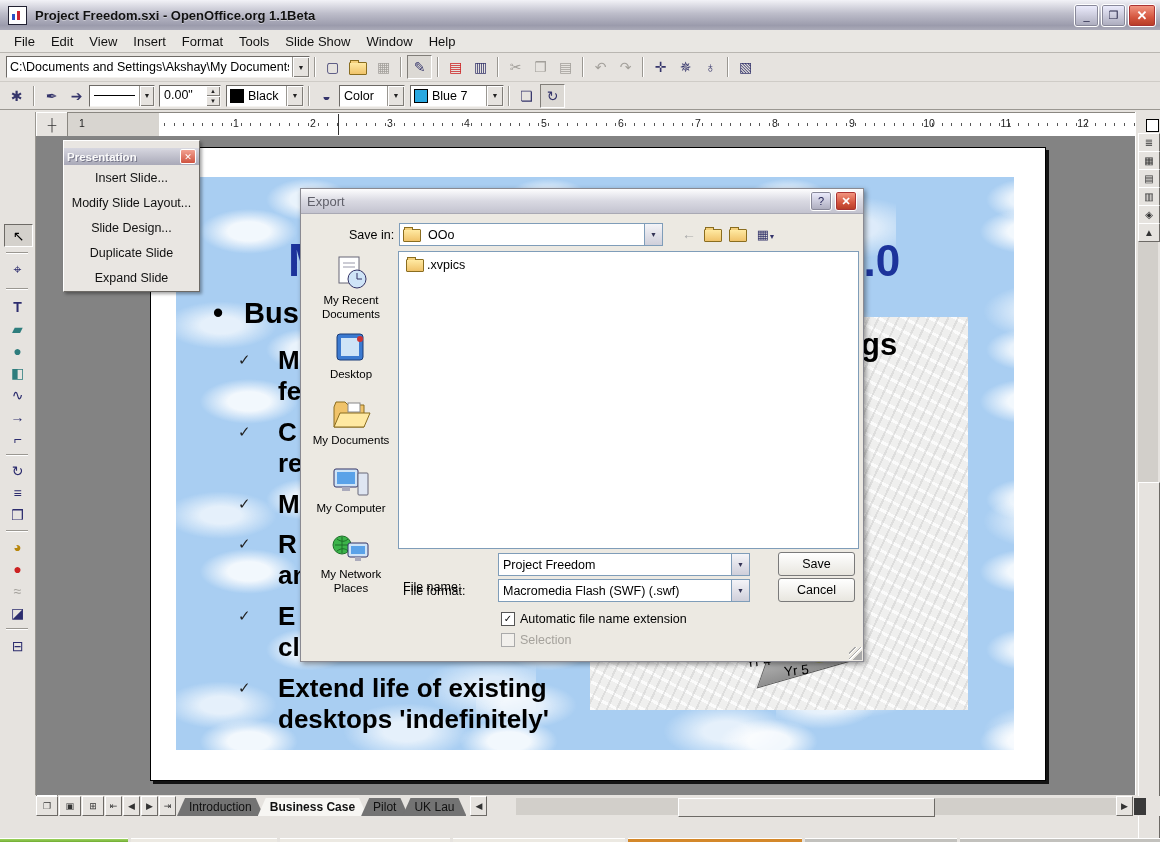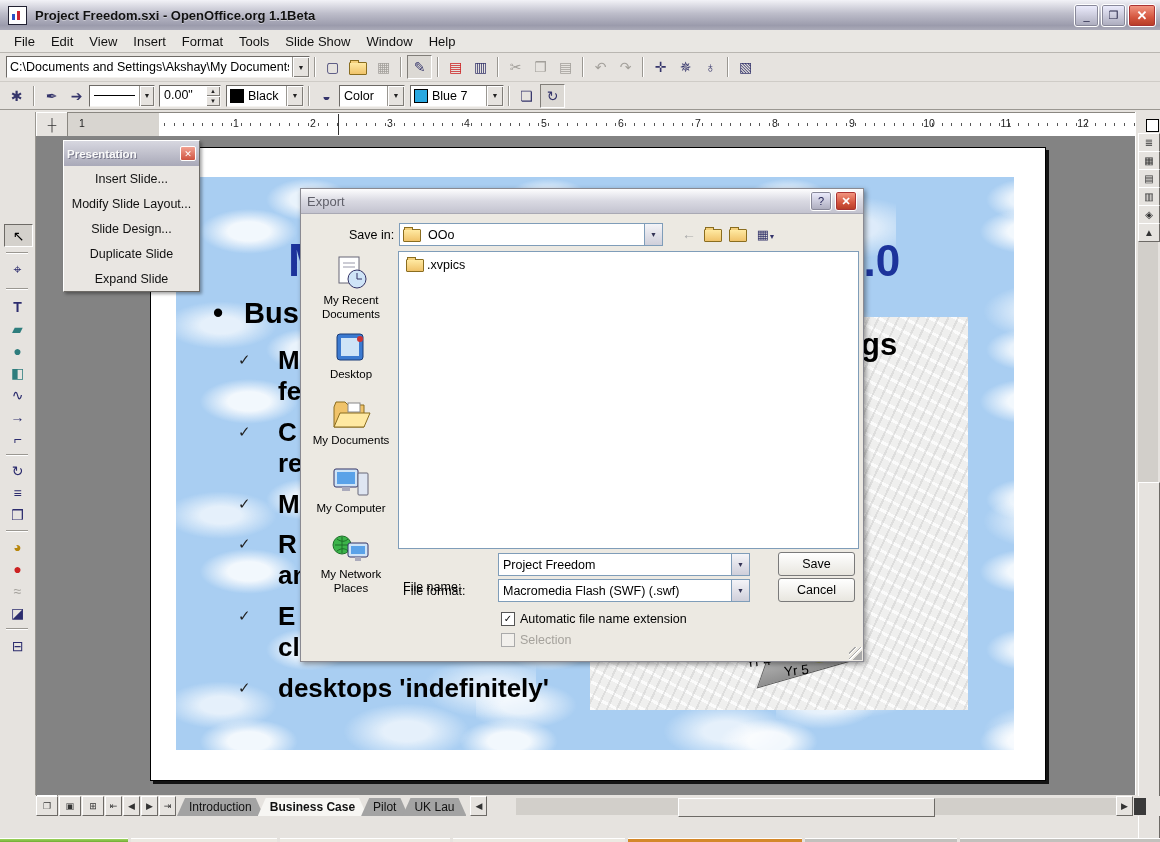--- a/index.html
+++ b/index.html
@@ -76,21 +76,21 @@
   .chartellipse{background:#e9e93e;border:1px solid #8a8a22;border-radius:50%;transform:rotate(-14deg);}
   .ylabel{font-size:13.5px;color:#000;transform:rotate(-6deg);white-space:nowrap;}
   
   .rightcol{left:1135px;top:112px;width:25px;height:683px;background:#e6e3df;border-left:1px solid #fff;}
   .viewbtn{position:absolute;left:2px;width:20px;height:17px;background:#e6e3df;border:1px solid;border-color:#fff #6d6a66 #6d6a66 #fff;display:flex;align-items:center;justify-content:center;font-size:10px;color:#333;}
   .vtrack{position:absolute;left:2px;top:130px;width:20px;height:553px;background:#d2cfca;}
   .vthumb{position:absolute;left:0;top:240px;width:20px;height:410px;background:#e6e3df;border:1px solid;border-color:#fff #6d6a66 #6d6a66 #fff;}
   .cornerbox{position:absolute;left:10px;top:7px;width:11px;height:11px;background:#fff;border:1px solid #000;}
   
   .panel{left:63px;top:140px;width:135px;height:150px;background:#e9e6e2;border:1px solid;border-color:#fff #6d6a66 #6d6a66 #fff;box-shadow:2px 2px 3px rgba(0,0,0,.35);z-index:40;}
-  .paneltitle{height:25px;background:linear-gradient(#d7d7e0,#a9a9b8);display:flex;align-items:center;padding:0 3px;}
+  .paneltitle{height:17px;background:linear-gradient(#d7d7e0,#a9a9b8);display:flex;align-items:center;padding:0 3px;margin-top:7px;}
   .paneltitle span{font-size:11.5px;font-weight:bold;color:#fafafa;text-shadow:1px 1px 0 #77778a;flex:1;}
   .panelx{width:14px;height:13px;background:linear-gradient(#f2a191,#cf5340);border:1px solid #fff;border-radius:2px;color:#fff;font-size:9px;display:flex;align-items:center;justify-content:center;}
   .panelitem{height:25px;display:flex;align-items:center;justify-content:center;font-size:12.5px;color:#111;}
   
   .dialog{left:300px;top:188px;width:562px;height:472px;background:#ece9e2;border:1px solid #8a8a92;box-shadow:2px 2px 5px rgba(0,0,0,.4);z-index:50;}
   .dlgtitle{height:24px;background:linear-gradient(#fdfdfe,#d9d9e2 50%,#c3c3cf);border-bottom:1px solid #a9a9b4;display:flex;align-items:center;padding:0 6px;}
   .dlgtitle span{font-size:13px;font-weight:normal;color:#60606a;flex:1;}
   .dlgbtn{width:20px;height:18px;border-radius:3px;border:1px solid #fff;display:flex;align-items:center;justify-content:center;font-size:11px;margin-left:3px;}
   .dlgbtn.help{background:linear-gradient(#eef,#aab);color:#225;box-shadow:inset 0 0 0 1px #889;}
   .dlgbtn.close{background:linear-gradient(#f49a86,#d4553e 60%,#b33a25);color:#fff;font-weight:bold;box-shadow:inset 0 0 0 1px #a33;}
@@ -109,21 +109,21 @@
   .cb{position:absolute;width:12px;height:12px;background:#fff;border:1px solid #555;font-size:10px;line-height:11px;text-align:center;color:#000;}
   .cb.dis{border-color:#aaa;background:#f2f0ec;}
   .cblabel{position:absolute;font-size:12.5px;color:#000;}
   .cblabel.dis{color:#a5a29c;}
   .grip{position:absolute;right:1px;bottom:1px;width:13px;height:13px;background:
     linear-gradient(135deg, transparent 0 4px, #aaa 4px 5px, #fff 5px 6px, transparent 6px 8px, #aaa 8px 9px, #fff 9px 10px, transparent 10px 12px, #aaa 12px 13px);}
   
   .tabrow{left:0;top:796px;width:1160px;height:20px;background:#e6e3df;display:flex;align-items:flex-end;}
   .smbtn{width:20px;height:18px;background:#e6e3df;border:1px solid;border-color:#fff #6d6a66 #6d6a66 #fff;display:flex;align-items:center;justify-content:center;font-size:9px;color:#333;margin-right:1px;flex:none;}
   .smbtn.nav{width:15px;}
-  .tab{height:18px;display:flex;align-items:center;justify-content:center;font-size:12px;color:#111;background:#a3a3a3;clip-path:polygon(8px 0,calc(100% - 8px) 0,100% 100%,0 100%);padding:0 12px;margin-right:-6px;flex:none;}
+  .tab{height:18px;display:flex;align-items:center;justify-content:center;font-size:12px;color:#111;background:#737373;clip-path:polygon(8px 0,calc(100% - 8px) 0,100% 100%,0 100%);padding:0 12px;margin-right:-6px;flex:none;}
   .tab.active{background:#f7f6f3;font-weight:bold;}
   .hscroll{position:relative;flex:1;height:17px;background:#d2cfca;margin-left:28px;align-self:center;}
   .hthumb{position:absolute;left:162px;top:0;width:255px;height:17px;background:#e6e3df;border:1px solid;border-color:#fff #6d6a66 #6d6a66 #fff;}
   .statusbar{left:0;top:817px;width:1160px;height:20px;background:#e6e3df;border-top:1px solid #fff;display:flex;align-items:center;}
   .sfield{height:16px;border:1px solid;border-color:#8a8781 #fff #fff #8a8781;font-size:12px;color:#000;display:flex;align-items:center;padding:0 4px;white-space:nowrap;overflow:hidden;}
   .posicon{width:13px;height:9px;border:1px dashed #667;margin-right:5px;flex:none;}
   .taskstrip{left:0;top:838px;width:1160px;height:4px;display:flex;gap:3px;}
   .tseg{height:4px;border-top:1px solid #fff;}
 </style>
 </head>
@@ -317,20 +317,21 @@
       <div>R</div>
         <div>an</div>
     </div>
     <span class="abs scheck" style="left:62px;top:430px;">✓</span>
     <div class="abs sitem" style="left:102px;top:424px;">
       <div>E</div>
         <div>client computing</div>
     </div>
     <span class="abs scheck" style="left:62px;top:502px;">✓</span>
     <div class="abs sitem" style="left:102px;top:496px;">
+      <div>Extend life of existing</div>
         <div>desktops 'indefinitely'</div>
     </div>
   </div>
 
   <div class="abs rightcol">
     <div class="cornerbox"></div>
     <div class="viewbtn" style="top:21px">≣</div>
     <div class="viewbtn" style="top:39px">▦</div>
     <div class="viewbtn" style="top:57px">▤</div>
     <div class="viewbtn" style="top:75px">▥</div>

